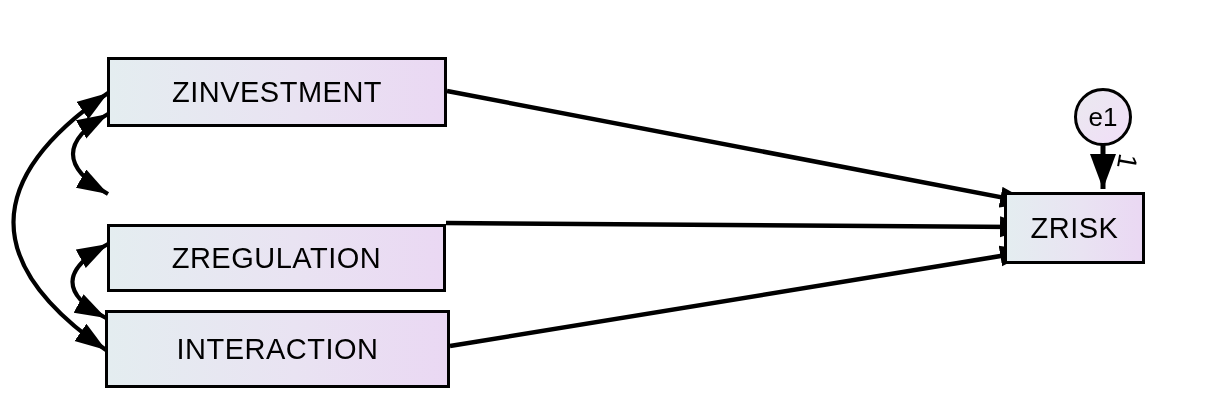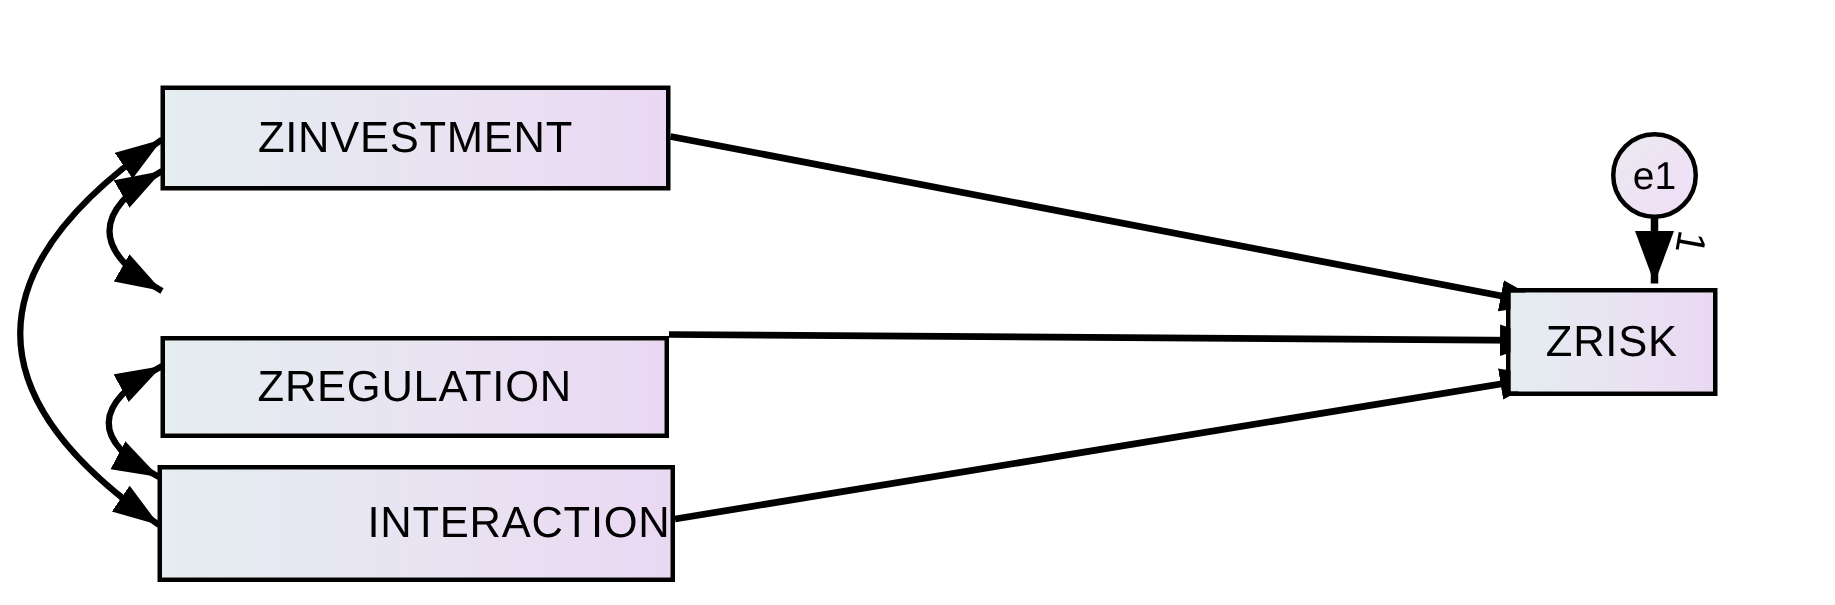--- a/index.html
+++ b/index.html
@@ -87,21 +87,21 @@
   </svg>
 
   <div class="node rect" style="left:107px; top:57px; width:340px; height:70px;">
     <span>ZINVESTMENT</span>
   </div>
 
   <div class="node rect" style="left:107px; top:188px; width:339px; height:68px;margin-top:36px;">
     <span>ZREGULATION</span>
   </div>
 
-  <div class="node rect" style="left:105px; top:310px; width:345px; height:78px;justify-content:flex-end;">
+  <div class="node rect" style="left:105px; top:310px; width:345px; height:78px;">
     <span>INTERACTION</span>
   </div>
 
   <div class="node rect" style="left:1004px; top:192px; width:141px; height:72px;">
     <span>ZRISK</span>
   </div>
 
   <div class="node circle" style="left:1074px; top:88px; width:58px; height:58px;">
     <span>e1</span>
   </div>

